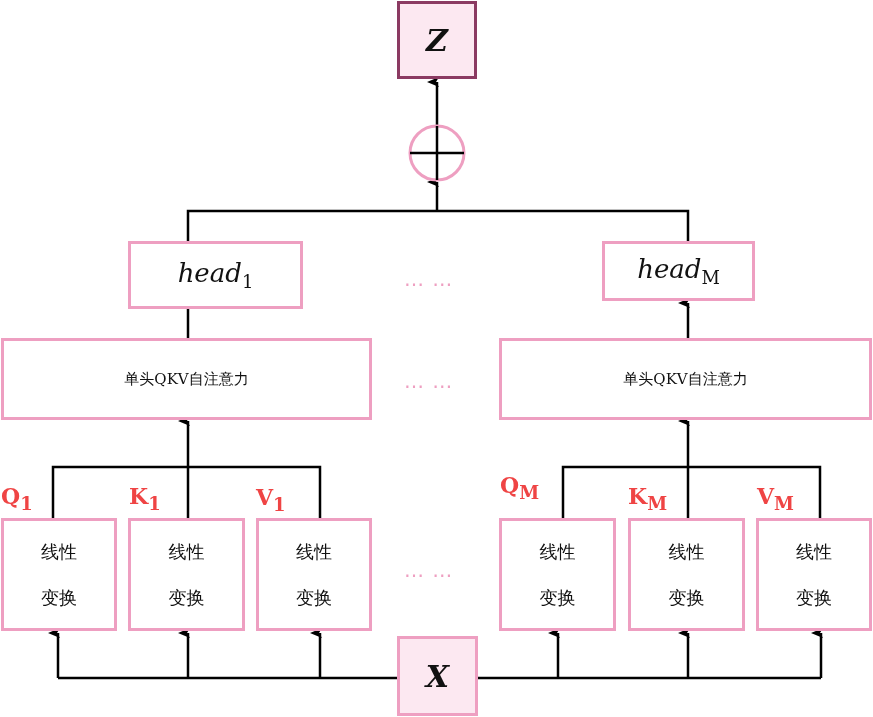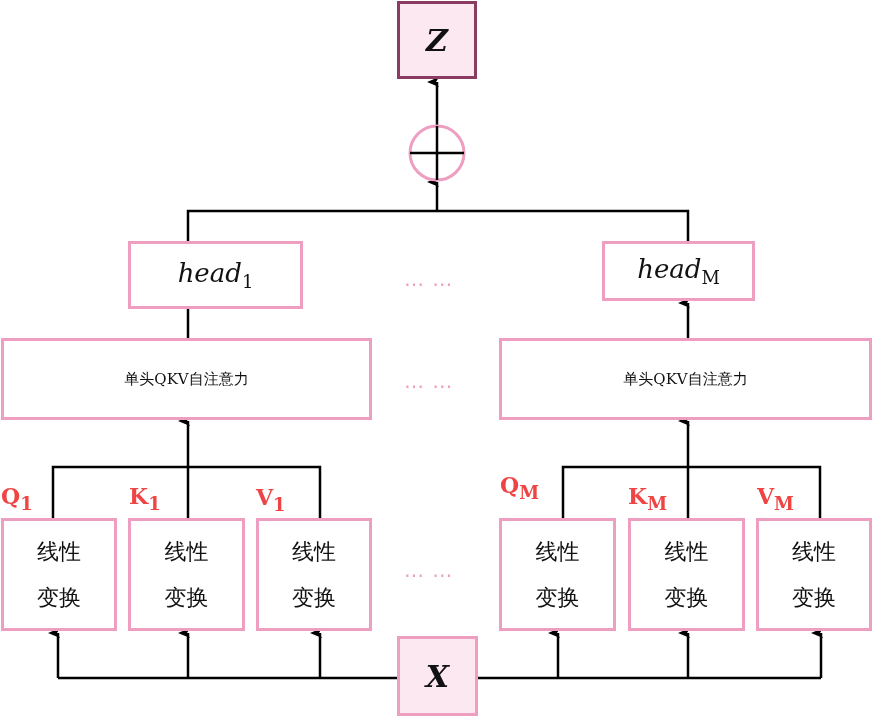--- a/index.html
+++ b/index.html
@@ -5,21 +5,21 @@
   html, body { margin:0; padding:0; background:#ffffff; }
   body { width:873px; height:717px; position:relative; overflow:hidden; font-family:"DejaVu Serif", serif; }
   svg { position:absolute; left:0; top:0; }
   .box { position:absolute; box-sizing:border-box; border:3px solid #ee9fc1; background:#ffffff; display:flex; align-items:center; justify-content:center; color:#111; }
   .io { background:#fce8f1; }
   .zbox { border-color:#8b3a62; }
   .var { font-family:"DejaVu Serif", serif; font-style:italic; font-weight:bold; font-size:30px; }
   .head { font-family:"DejaVu Serif", serif; font-style:italic; font-size:26px; }
   .head sub { font-style:normal; font-size:18px; vertical-align:-6px; }
   .attn { font-family:"DejaVu Serif", serif; font-size:15px; letter-spacing:0px; }
-  .lin { flex-direction:column; font-family:"DejaVu Sans", sans-serif; font-size:22px; line-height:46px; }
+  .lin { flex-direction:column; font-family:"DejaVu Sans", sans-serif; font-size:18px; line-height:46px; }
   .qkv { position:absolute; font-family:"DejaVu Serif", serif; font-weight:bold; color:#ef4444; font-size:22px; }
   .qkv sub { font-size:18px; vertical-align:-6px; }
   .dots { position:absolute; color:#ee9fc1; font-size:20px; letter-spacing:1px; font-family:"DejaVu Sans", sans-serif; }
 </style>
 </head>
 <body>
 
 <svg width="873" height="717">
   <defs>
     <marker id="ah" markerWidth="10" markerHeight="12" refX="5" refY="10" orient="auto-start-reverse" markerUnits="userSpaceOnUse">

